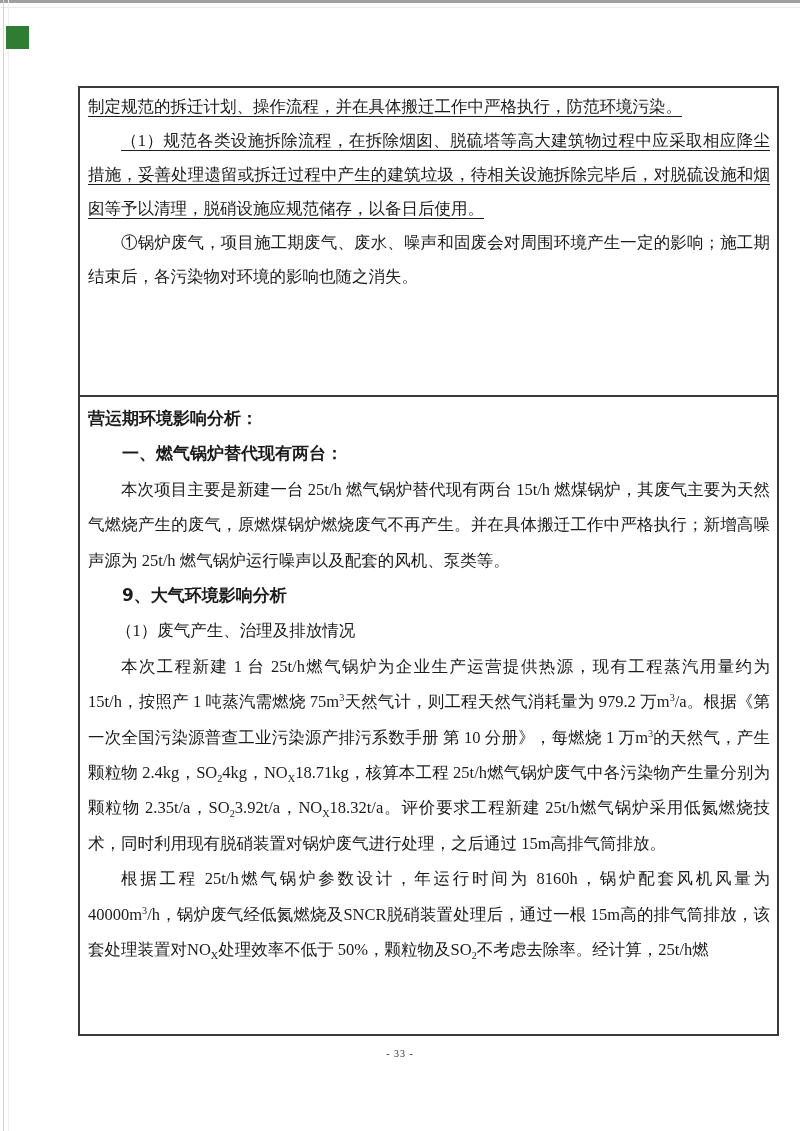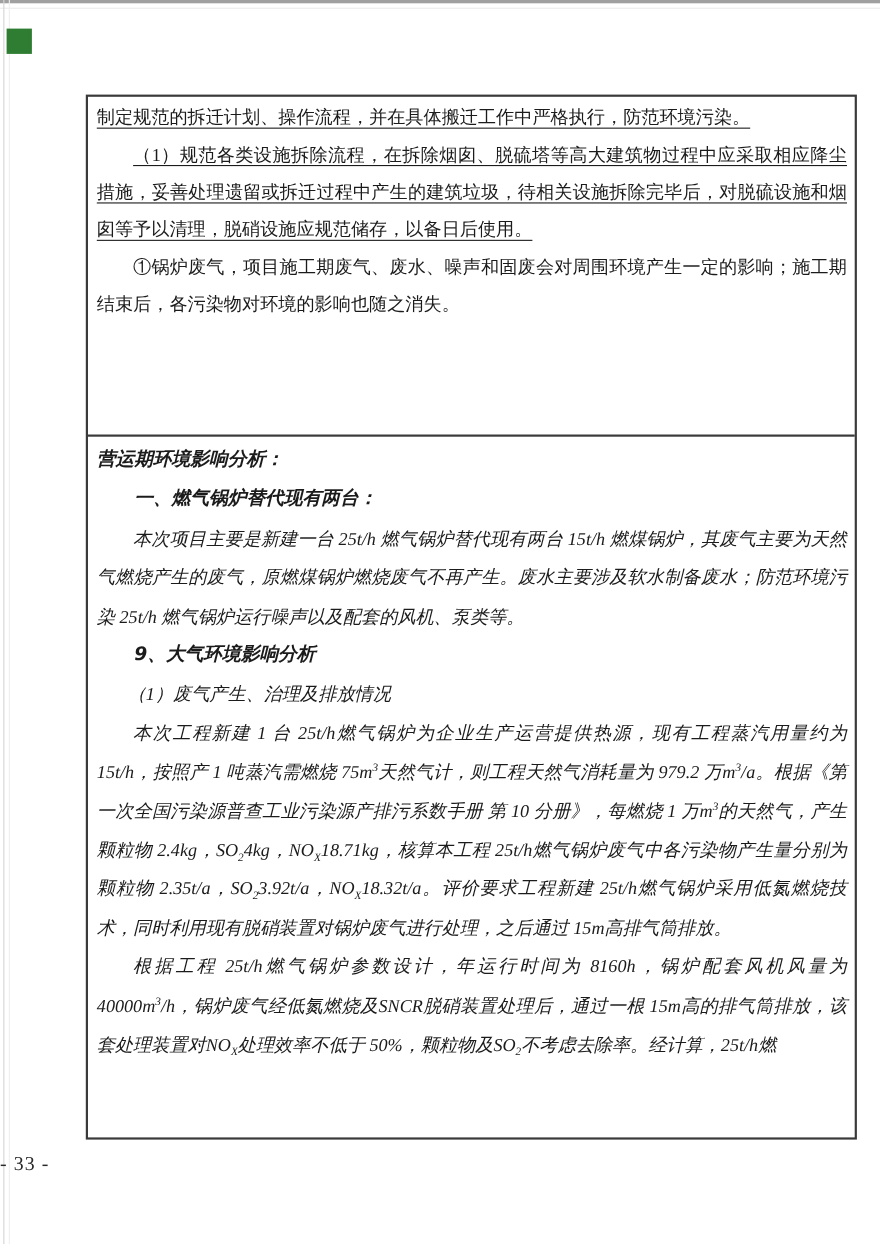--- a/index.html
+++ b/index.html
@@ -13,33 +13,33 @@
   .left-rule{position:absolute;left:3px;top:0;bottom:0;width:1px;background:#d4d4d4;}
   .left-rule-faint{position:absolute;left:8px;top:0;bottom:0;width:1px;background:#efefef;}
   .green-marker{position:absolute;left:6px;top:26px;width:23px;height:23px;}
 
   .doc-table{
     position:absolute;left:78px;top:86px;width:701px;height:950px;
     border:2px solid #3a3a3a;box-sizing:border-box;background:#fff;
   }
   .sec{box-sizing:border-box;padding:2px 7px 0 8px;overflow:hidden;}
   .sec1{height:309px;border-bottom:2px solid #3a3a3a;line-height:34px;}
-  .sec2{height:637px;line-height:35.4px;padding-top:4px;font-style:italic;}
+  .sec2{height:637px;line-height:35.4px;padding-top:4px;}
 
   p{margin:0;font-size:16.5px;text-align:justify;}
   .indent2{text-indent:2em;}
   .indent17{text-indent:1.7em;}
   .indent15{text-indent:1.45em;}
   .ul{text-decoration:underline;text-underline-offset:4px;text-decoration-thickness:1px;}
   .hd{font-weight:bold;font-family:"DejaVu Sans","Liberation Sans",sans-serif;font-size:17px;text-align:left;}
   sub,sup{font-size:0.62em;line-height:0;}
 
   .footer{
-    position:absolute;top:1048px;left:0;width:100%;
-    font-size:18px;color:#2a2a2a;letter-spacing:1px;
+    position:absolute;top:1048px;left:0;width:100%;text-align:center;
+    font-size:10px;color:#2a2a2a;letter-spacing:1px;
   }
 </style>
 </head>
 <body>
 
 <div>
   <div class="top-rule"></div>
   <div class="top-rule-faint"></div>
   <div class="left-rule"></div>
   <div class="left-rule-faint"></div>
@@ -49,21 +49,21 @@
 
     <div class="sec sec1">
       <p class="ul">制定规范的拆迁计划、操作流程，并在具体搬迁工作中严格执行，防范环境污染。</p>
       <p class="ul indent2">（1）规范各类设施拆除流程，在拆除烟囱、脱硫塔等高大建筑物过程中应采取相应降尘措施，妥善处理遗留或拆迁过程中产生的建筑垃圾，待相关设施拆除完毕后，对脱硫设施和烟囱等予以清理，脱硝设施应规范储存，以备日后使用。</p>
       <p class="indent2">①锅炉废气，项目施工期废气、废水、噪声和固废会对周围环境产生一定的影响；施工期结束后，各污染物对环境的影响也随之消失。</p>
     </div>
 
     <div class="sec sec2">
       <p class="hd">营运期环境影响分析：</p>
       <p class="hd indent2">一、燃气锅炉替代现有两台：</p>
-      <p class="indent2">本次项目主要是新建一台 25t/h 燃气锅炉替代现有两台 15t/h 燃煤锅炉，其废气主要为天然气燃烧产生的废气，原燃煤锅炉燃烧废气不再产生。废水主要涉及软水制备废水；防范环境污染 25t/h 燃气锅炉运行噪声以及配套的风机、泵类等。</p>
+      <p class="indent2">本次项目主要是新建一台 25t/h 燃气锅炉替代现有两台 15t/h 燃煤锅炉，其废气主要为天然气燃烧产生的废气，原燃煤锅炉燃烧废气不再产生。并在具体搬迁工作中严格执行；新增高噪声源为 25t/h 燃气锅炉运行噪声以及配套的风机、泵类等。</p>
       <p class="hd indent2">9、大气环境影响分析</p>
       <p class="indent17">（1）废气产生、治理及排放情况</p>
       <p class="indent2">本次工程新建 1 台 25t/h燃气锅炉为企业生产运营提供热源，现有工程蒸汽用量约为 15t/h，按照产 1 吨蒸汽需燃烧 75m<sup>3</sup>天然气计，则工程天然气消耗量为 979.2 万m<sup>3</sup>/a。根据《第一次全国污染源普查工业污染源产排污系数手册 第 10 分册》，每燃烧 1 万m<sup>3</sup>的天然气，产生颗粒物 2.4kg，SO<sub>2</sub>4kg，NO<sub>X</sub>18.71kg，核算本工程 25t/h燃气锅炉废气中各污染物产生量分别为颗粒物 2.35t/a，SO<sub>2</sub>3.92t/a，NO<sub>X</sub>18.32t/a。评价要求工程新建 25t/h燃气锅炉采用低氮燃烧技术，同时利用现有脱硝装置对锅炉废气进行处理，之后通过 15m高排气筒排放。</p>
       <p class="indent2">根据工程 25t/h燃气锅炉参数设计，年运行时间为 8160h，锅炉配套风机风量为 40000m<sup>3</sup>/h，锅炉废气经低氮燃烧及SNCR脱硝装置处理后，通过一根 15m高的排气筒排放，该套处理装置对NO<sub>X</sub>处理效率不低于 50%，颗粒物及SO<sub>2</sub>不考虑去除率。经计算，25t/h燃</p>
     </div>
 
   </div>
 
   <div class="footer">- 33 -</div>
 </div>

